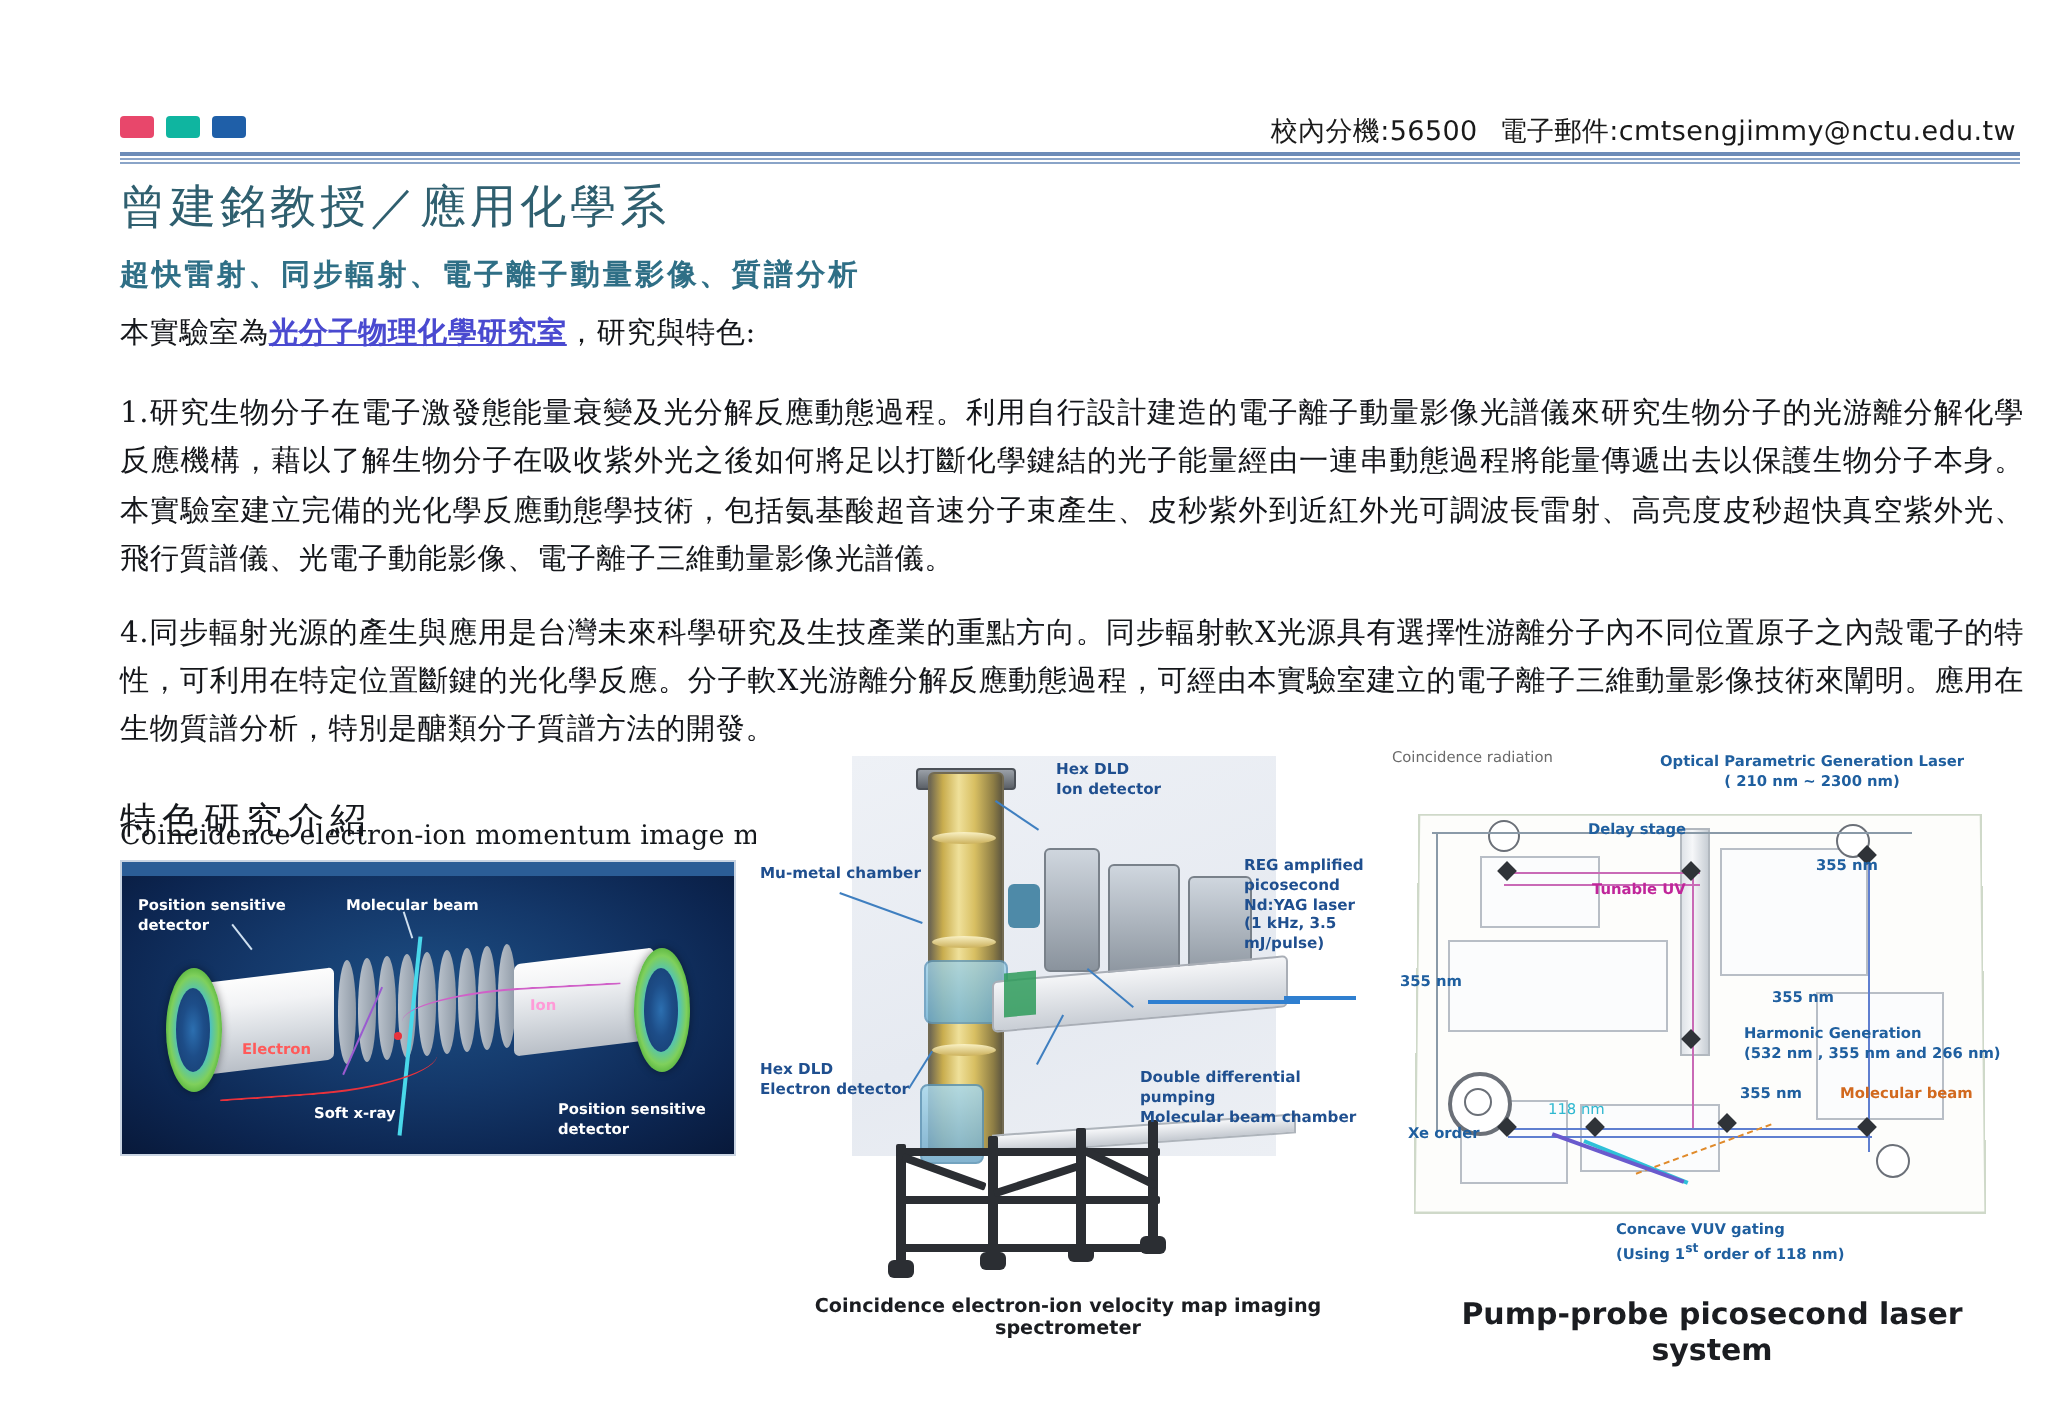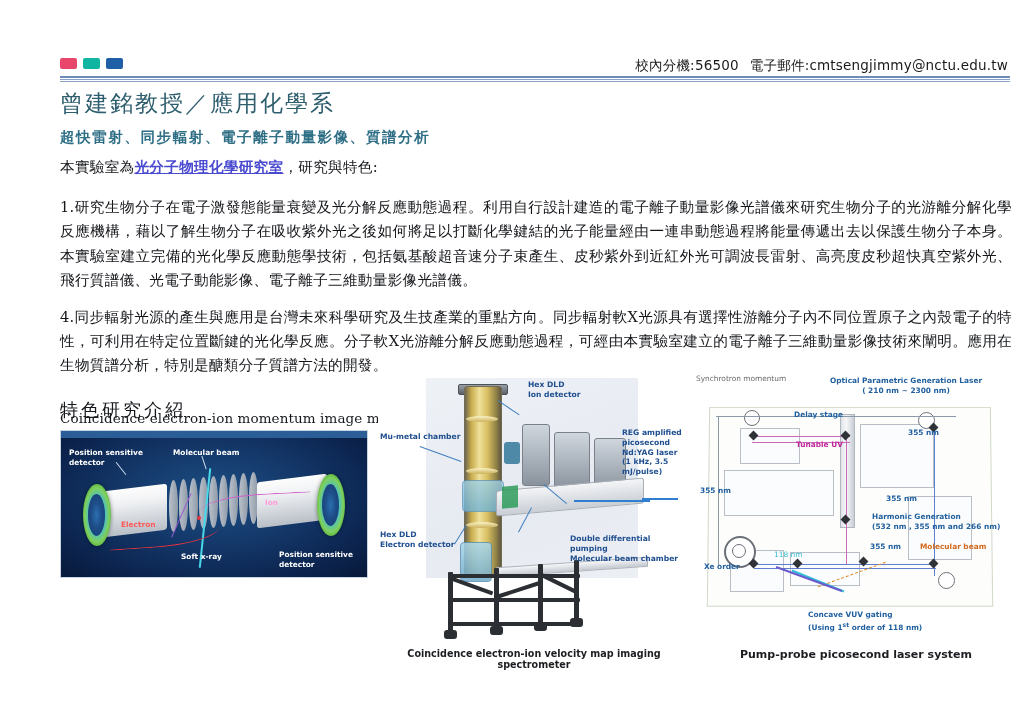--- a/index.html
+++ b/index.html
@@ -117,21 +117,21 @@
     border-left:1.6px solid #9a5ad0;transform:rotate(24deg);
   }
   .f1 .dot{position:absolute;left:136px;top:78px;width:4px;height:4px;background:#e8323c;border-radius:50%;}
   .f1 .lb{position:absolute;color:#fff;font-size:7.4px;font-weight:bold;line-height:9.5px;
     font-family:"DejaVu Sans","Liberation Sans",sans-serif;}
   .f1 .lb.psd1{left:8px;top:10px;}
   .f1 .lb.psd2{left:218px;top:112px;}
   .f1 .lb.mb{left:112px;top:10px;}
   .f1 .lb.el{left:60px;top:82px;color:#ff5a5a;}
   .f1 .lb.ion{left:204px;top:60px;color:#ff9bd8;}
-  .f1 .lb.sx{left:120px;top:114px;text-align:center;}
+  .f1 .lb.sx{left:96px;top:114px;text-align:center;}
   .f1 .ldr{position:absolute;background:#cfe0f0;height:1px;}
 
   
   .fig2{position:absolute;left:320px;top:0px;width:312px;height:300px;}
   .fig2-img{position:absolute;left:0;top:0;width:312px;height:272px;background:#fff;overflow:hidden;}
   .f2 .panel{
     position:absolute;left:48px;top:6px;width:212px;height:200px;
     background:linear-gradient(160deg,#eef1f6 0%,#e6eaf1 60%,#eceff4 100%);
   }
   .f2 .chamber{
@@ -207,21 +207,21 @@
     background:linear-gradient(90deg,#dfe3e8,#f6f7f9 40%,#c8ced5);border:1px solid #b2b8bf;
   }
   .f3 .lb{position:absolute;font-size:7.4px;line-height:9.6px;color:#1f5f9f;font-weight:600;
     font-family:"DejaVu Sans","Liberation Sans",sans-serif;}
   .f3 .lb.gy{color:#6a6a6a;font-weight:400;}
   .f3 .lb.pk{color:#c0269a;font-weight:bold;}
   .f3 .lb.or{color:#d2691e;font-weight:bold;}
   .f3 .lb.cy{color:#2fb8d0;font-weight:normal;}
   .fig3-cap{
     position:absolute;left:6px;top:276px;width:312px;text-align:center;
-    font-size:11px;font-weight:bold;color:#1b1d21;
+    font-size:15px;font-weight:bold;color:#1b1d21;
     font-family:"DejaVu Sans","Liberation Sans",sans-serif;
   }
 </style>
 </head>
 <body>
 
 <div class="page">
 
   <div class="hdr-swatches">
     <span class="sw" style="background:#e8476b"></span>
@@ -378,21 +378,21 @@
 
         <div class="mir" style="left:56px;top:60px;"></div>
         <div class="mir" style="left:148px;top:60px;"></div>
         <div class="mir" style="left:148px;top:144px;"></div>
         <div class="mir" style="left:236px;top:52px;"></div>
         <div class="mir" style="left:236px;top:188px;"></div>
         <div class="mir" style="left:56px;top:188px;"></div>
         <div class="mir" style="left:100px;top:188px;"></div>
         <div class="mir" style="left:166px;top:186px;"></div>
 
-        <div class="lb gy" style="left:2px;top:2px;">Synchrotron momentum</div>
+        <div class="lb gy" style="left:2px;top:2px;">Coincidence radiation</div>
         <div class="lb" style="left:136px;top:4px;text-align:center;">Optical Parametric Generation Laser<br>( 210 nm ~  2300 nm)</div>
         <div class="lb" style="left:100px;top:38px;">Delay stage</div>
         <div class="lb pk" style="left:102px;top:68px;">Tunable UV</div>
         <div class="lb" style="left:214px;top:56px;">355 nm</div>
         <div class="lb" style="left:6px;top:114px;">355 nm</div>
         <div class="lb" style="left:192px;top:122px;">355 nm</div>
         <div class="lb" style="left:176px;top:170px;">355 nm</div>
         <div class="lb" style="left:178px;top:140px;">Harmonic Generation<br>(532 nm , 355 nm and 266 nm)</div>
         <div class="lb or" style="left:226px;top:170px;">Molecular beam</div>
         <div class="lb" style="left:10px;top:190px;">Xe order</div>

